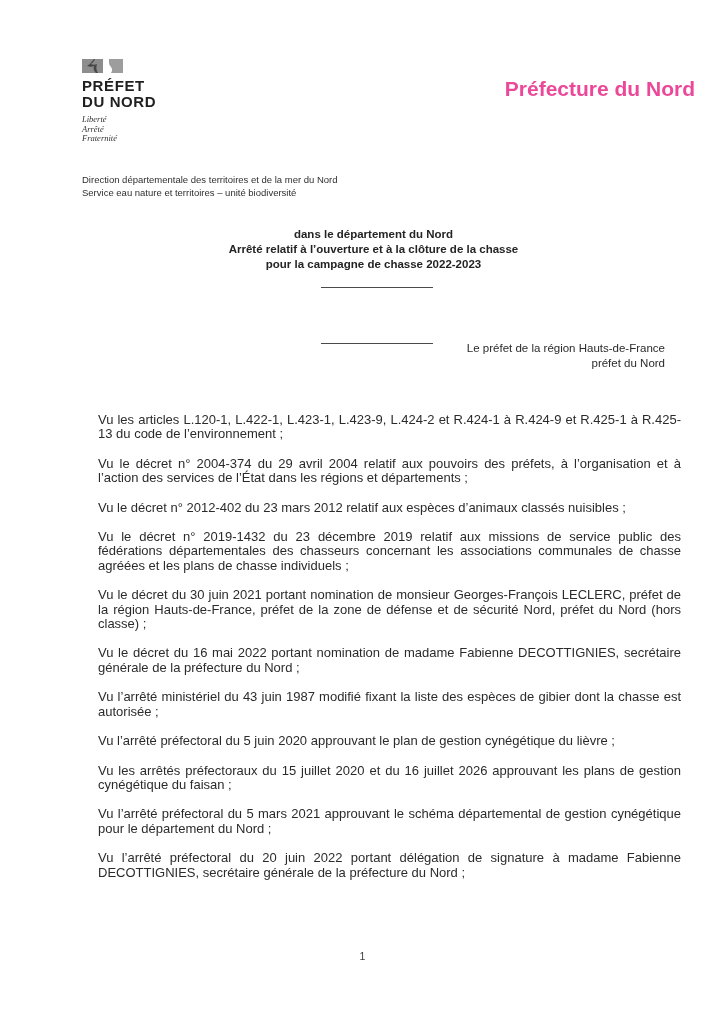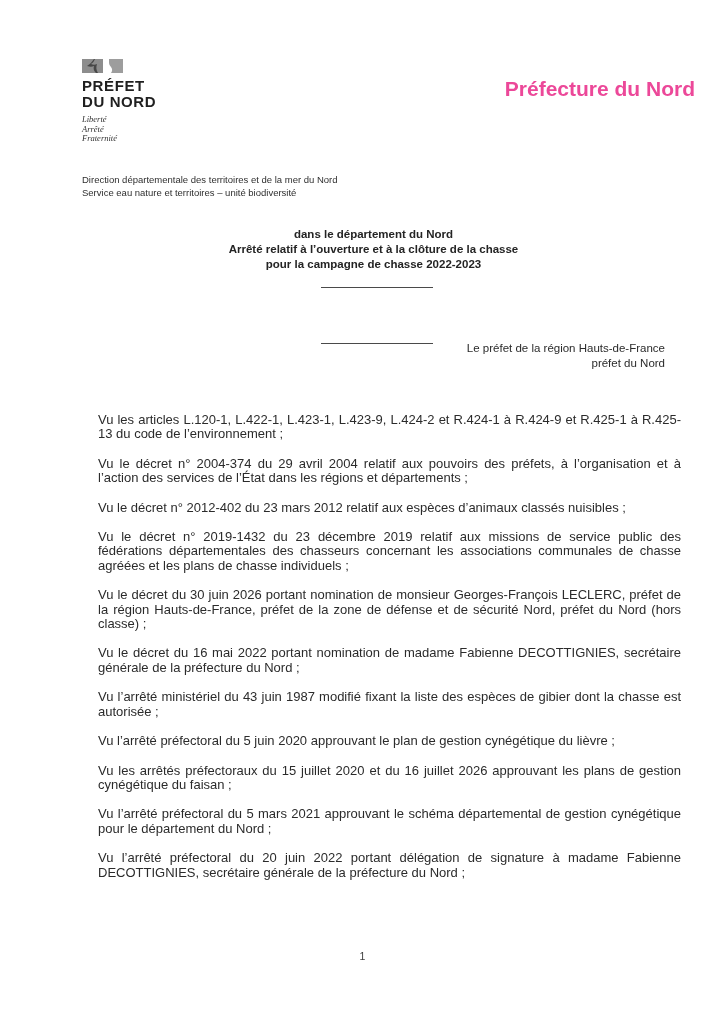--- a/index.html
+++ b/index.html
@@ -104,21 +104,21 @@
     <div>préfet du Nord</div>
   </div>
 
   <div class="sep sep2"></div>
 
   <div class="body-text">
     <p>Vu les articles L.120-1, L.422-1, L.423-1, L.423-9, L.424-2 et R.424-1 à R.424-9 et R.425-1 à R.425-13 du code de l’environnement ;</p>
     <p>Vu le décret n° 2004-374 du 29 avril 2004 relatif aux pouvoirs des préfets, à l’organisation et à l’action des services de l’État dans les régions et départements ;</p>
     <p>Vu le décret n° 2012-402 du 23 mars 2012 relatif aux espèces d’animaux classés nuisibles ;</p>
     <p>Vu le décret n° 2019-1432 du 23 décembre 2019 relatif aux missions de service public des fédérations départementales des chasseurs concernant les associations communales de chasse agréées et les plans de chasse individuels ;</p>
-    <p>Vu le décret du 30 juin 2026 portant nomination de monsieur Georges-François LECLERC, préfet de la région Hauts-de-France, préfet de la zone de défense et de sécurité Nord, préfet du Nord (hors classe) ;</p>
+    <p>Vu le décret du 30 juin 2021 portant nomination de monsieur Georges-François LECLERC, préfet de la région Hauts-de-France, préfet de la zone de défense et de sécurité Nord, préfet du Nord (hors classe) ;</p>
     <p>Vu le décret du 16 mai 2022 portant nomination de madame Fabienne DECOTTIGNIES, secrétaire générale de la préfecture du Nord ;</p>
     <p>Vu l’arrêté ministériel du 43 juin 1987 modifié fixant la liste des espèces de gibier dont la chasse est autorisée ;</p>
     <p>Vu l’arrêté préfectoral du 5 juin 2020 approuvant le plan de gestion cynégétique du lièvre ;</p>
     <p>Vu les arrêtés préfectoraux du 15 juillet 2020 et du 16 juillet 2026 approuvant les plans de gestion cynégétique du faisan ;</p>
     <p>Vu l’arrêté préfectoral du 5 mars 2021 approuvant le schéma départemental de gestion cynégétique pour le département du Nord ;</p>
     <p>Vu l’arrêté préfectoral du 20 juin 2022 portant délégation de signature à madame Fabienne DECOTTIGNIES, secrétaire générale de la préfecture du Nord ;</p>
   </div>
 
   <div class="page-number">1</div>
 

